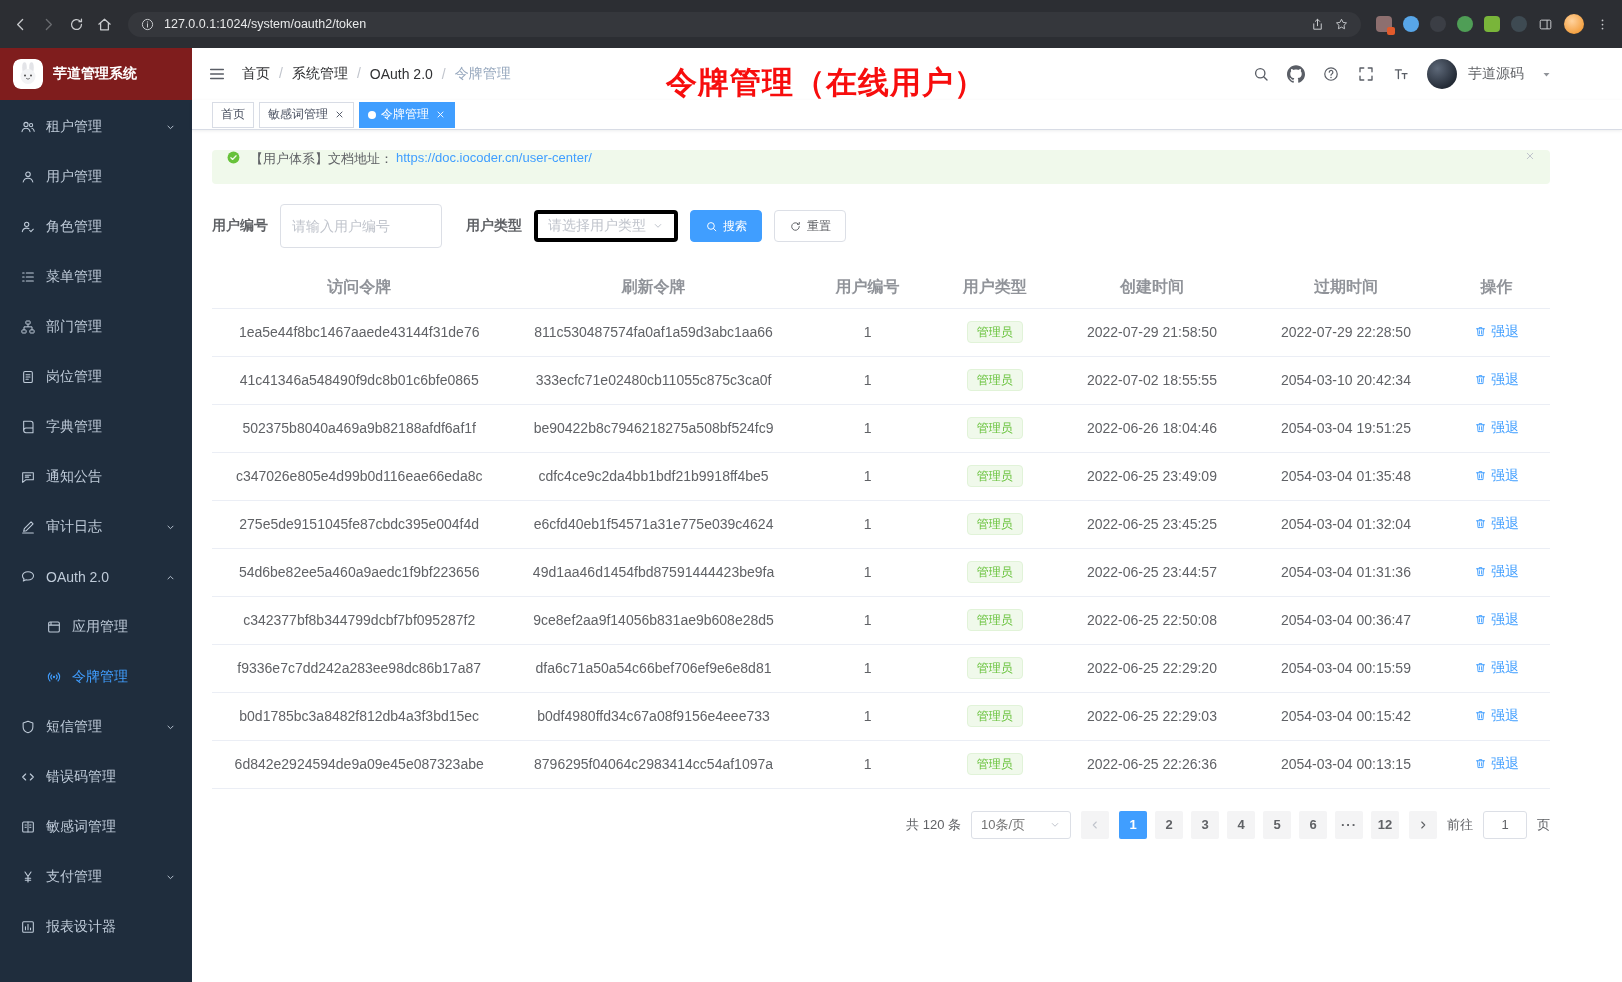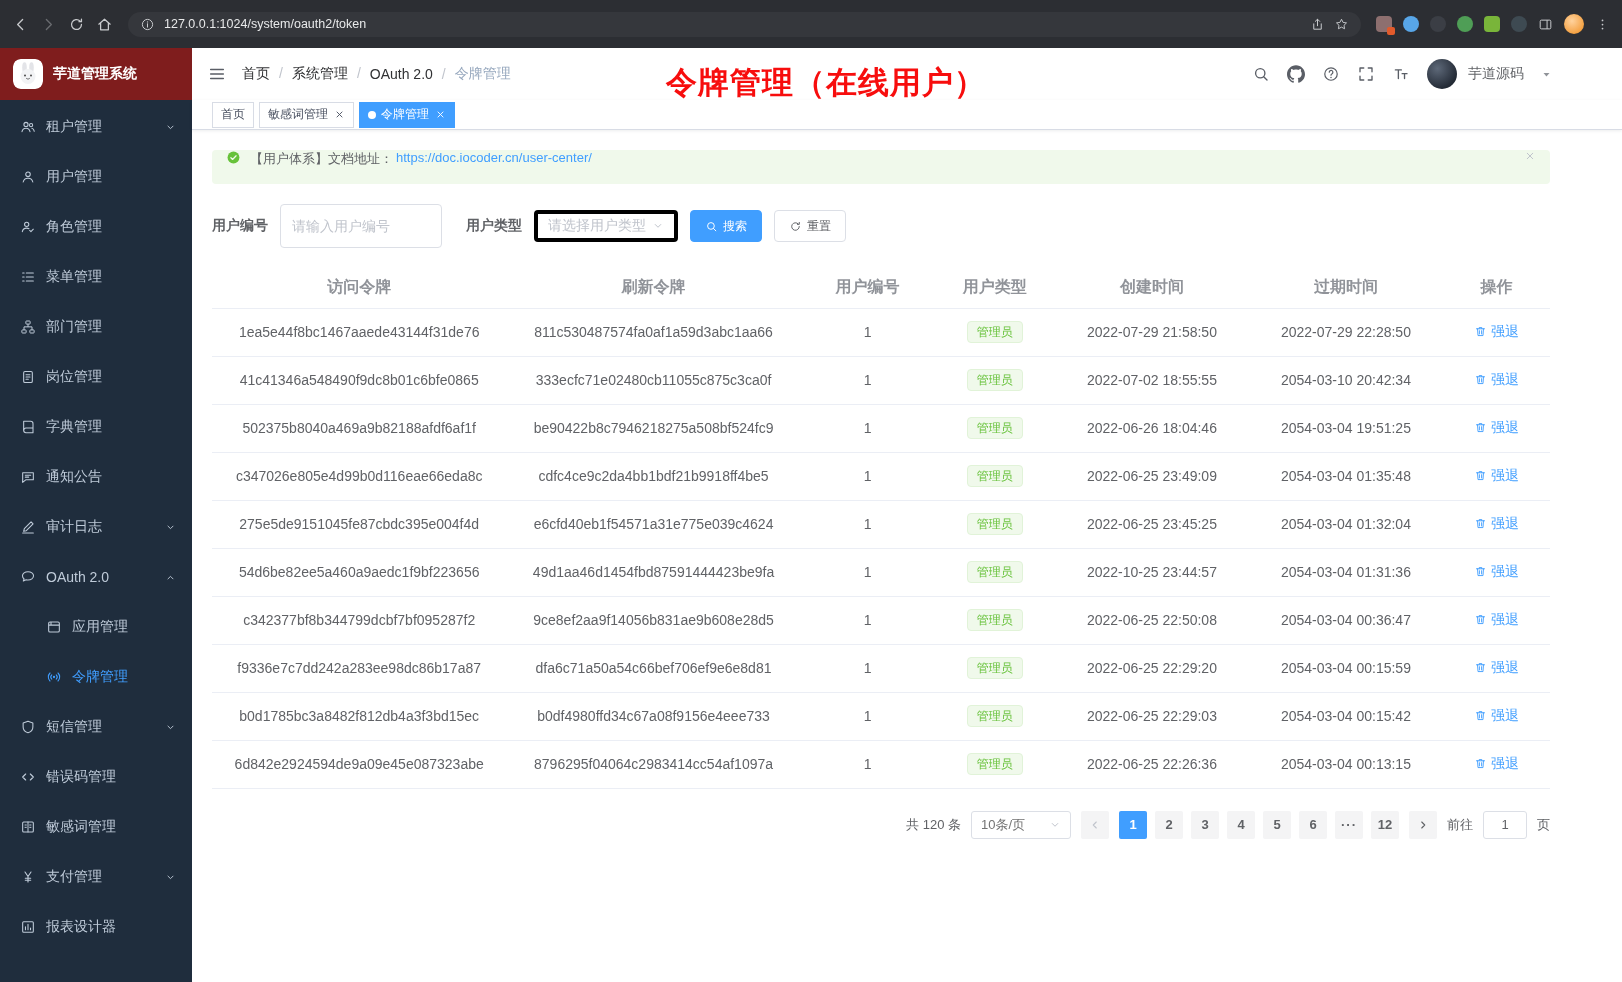--- a/index.html
+++ b/index.html
@@ -674,21 +674,21 @@
                   <span>强退</span>
                 </a>
               </td>
             </tr>
 
             <tr>
               <td>54d6be82ee5a460a9aedc1f9bf223656</td>
               <td>49d1aa46d1454fbd87591444423be9fa</td>
               <td>1</td>
               <td><span class="tag">管理员</span></td>
-              <td>2022-10-25 23:44:57</td>
+              <td>2022-06-25 23:44:57</td>
               <td>2054-03-04 01:31:36</td>
               <td>
                 <a class="link">
                   <svg class="ic13">
                     <use href="#delete-icon"></use>
                   </svg>
                   <span>强退</span>
                 </a>
               </td>
             </tr>

